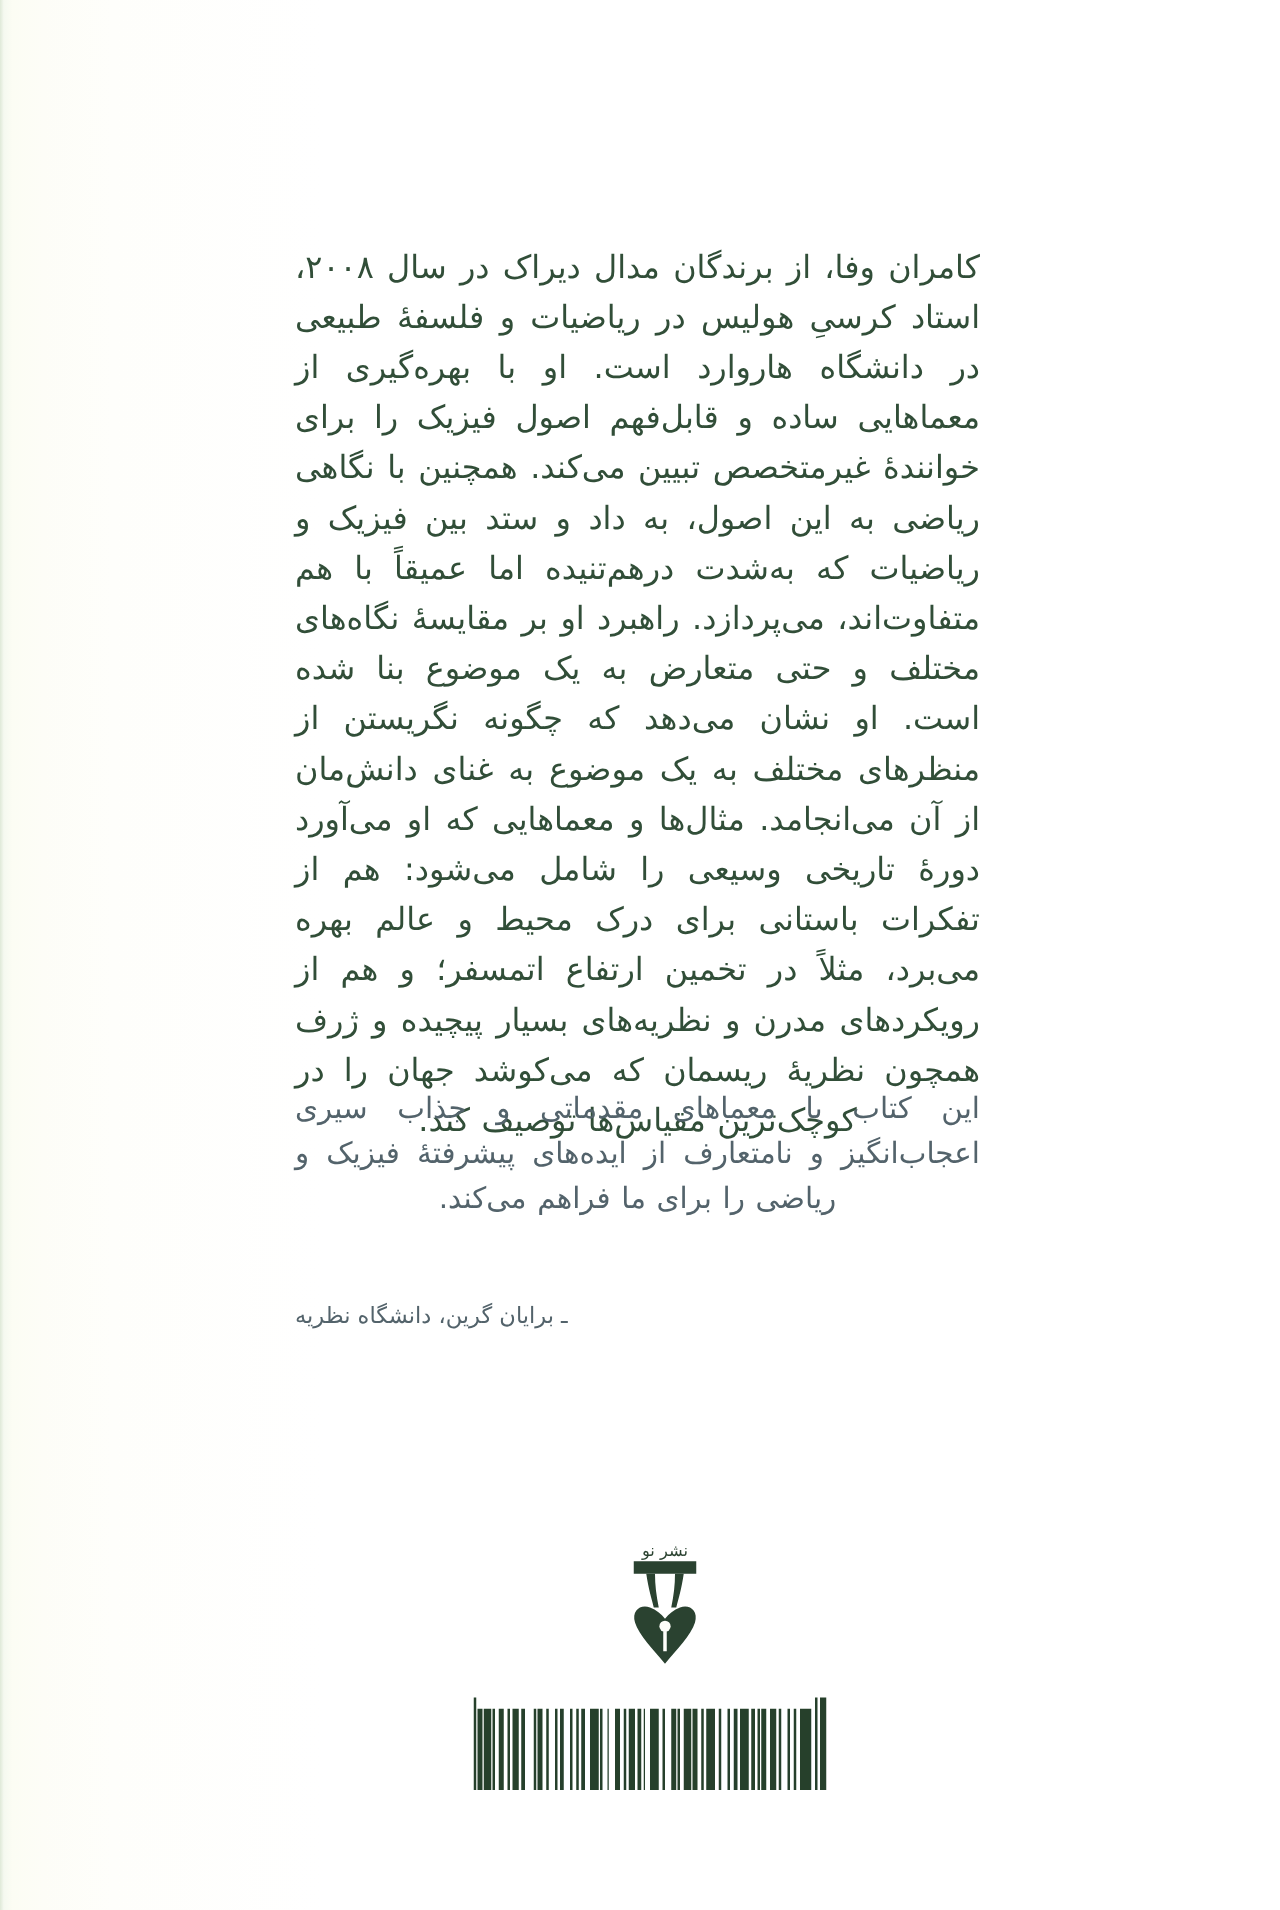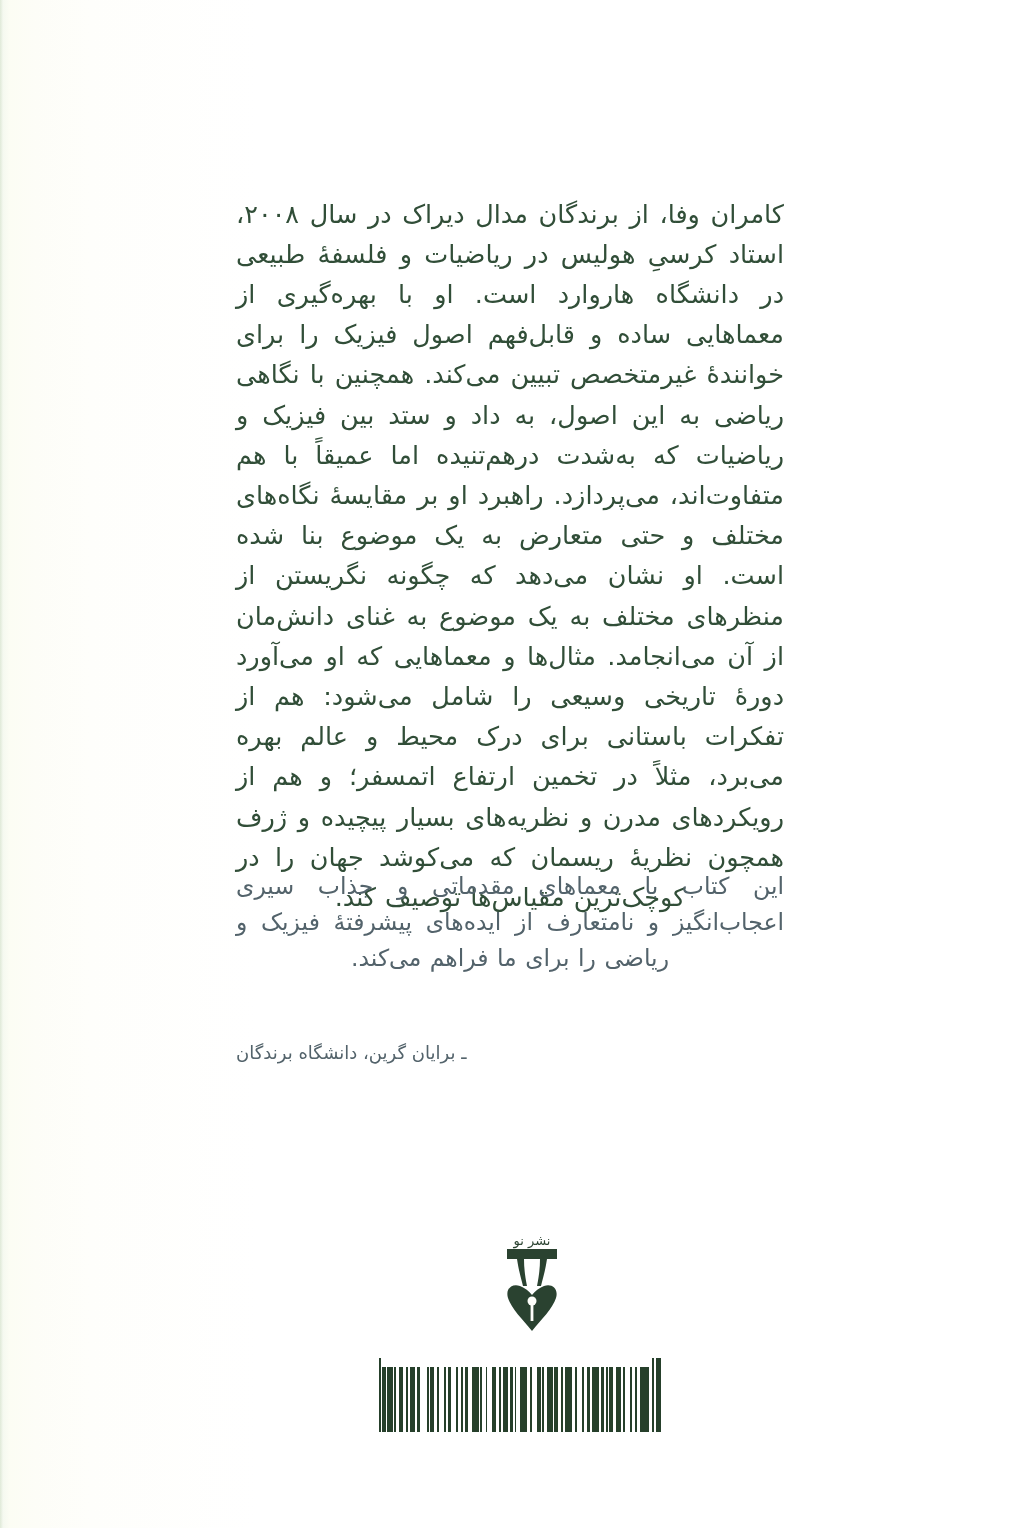--- a/index.html
+++ b/index.html
@@ -150,21 +150,21 @@
 
   <div id="content">
 
     <p class="blurb">کامران وفا، از برندگان مدال دیراک در سال ۲۰۰۸، استاد کرسیِ هولیس در ریاضیات و فلسفۀ طبیعی در دانشگاه هاروارد است. او با بهره‌گیری از معماهایی ساده و قابل‌فهم اصول فیزیک را برای خوانندۀ غیرمتخصص تبیین می‌کند. همچنین با نگاهی ریاضی به این اصول، به داد و ستد بین فیزیک و ریاضیات که به‌شدت درهم‌تنیده اما عمیقاً با هم متفاوت‌اند، می‌پردازد. راهبرد او بر مقایسۀ نگاه‌های مختلف و حتی متعارض به یک موضوع بنا شده است. او نشان می‌دهد که چگونه نگریستن از منظرهای مختلف به یک موضوع به غنای دانش‌مان از آن می‌انجامد. مثال‌ها و معماهایی که او می‌آورد دورۀ تاریخی وسیعی را شامل می‌شود: هم از تفکرات باستانی برای درک محیط و عالم بهره می‌برد، مثلاً در تخمین ارتفاع اتمسفر؛ و هم از رویکردهای مدرن و نظریه‌های بسیار پیچیده و ژرف همچون نظریۀ ریسمان که می‌کوشد جهان را در کوچک‌ترین مقیاس‌ها توصیف کند.</p>
 
     <div class="quote-block" id="quote-1">
       <div class="quote-text">این کتاب با معماهای مقدماتی و جذاب سیری اعجاب‌انگیز و نامتعارف از ایده‌های پیشرفتۀ فیزیک و ریاضی را برای ما فراهم می‌کند.</div>
     </div>
 
     <div class="quote-block" id="quote-2">
-      <div class="quote-attrib">ـ برایان گرین، دانشگاه برندگان</div>
+      <div class="quote-attrib">ـ برایان گرین، دانشگاه نظریه</div>
     </div>
 
     <div id="publisher-logo">
       <svg width="78" height="104" viewBox="0 0 78 104" aria-hidden="true">
 
         <text x="39" y="17" text-anchor="middle" font-family="'DejaVu Sans', sans-serif" font-size="13" fill="#2a4230" direction="rtl">نشر نو</text>
 
         <rect x="14" y="21" width="50" height="10" fill="#2a4230"></rect>
 
         <path d="M24 31 C26 44, 28 50, 30 58 L34 58 C32 48, 31 40, 31 31 Z" fill="#2a4230"></path>

